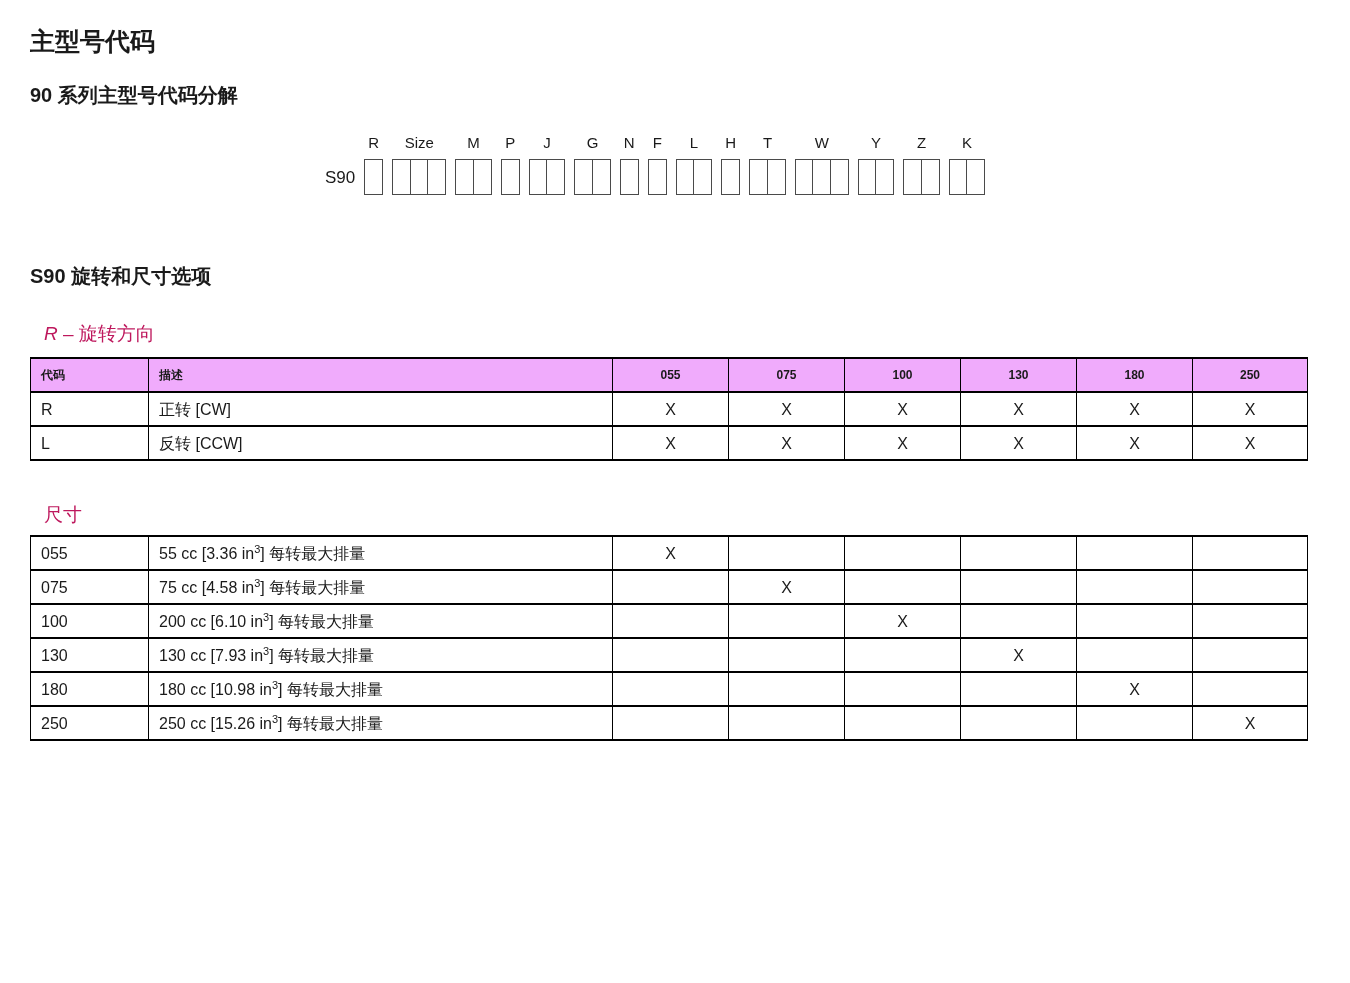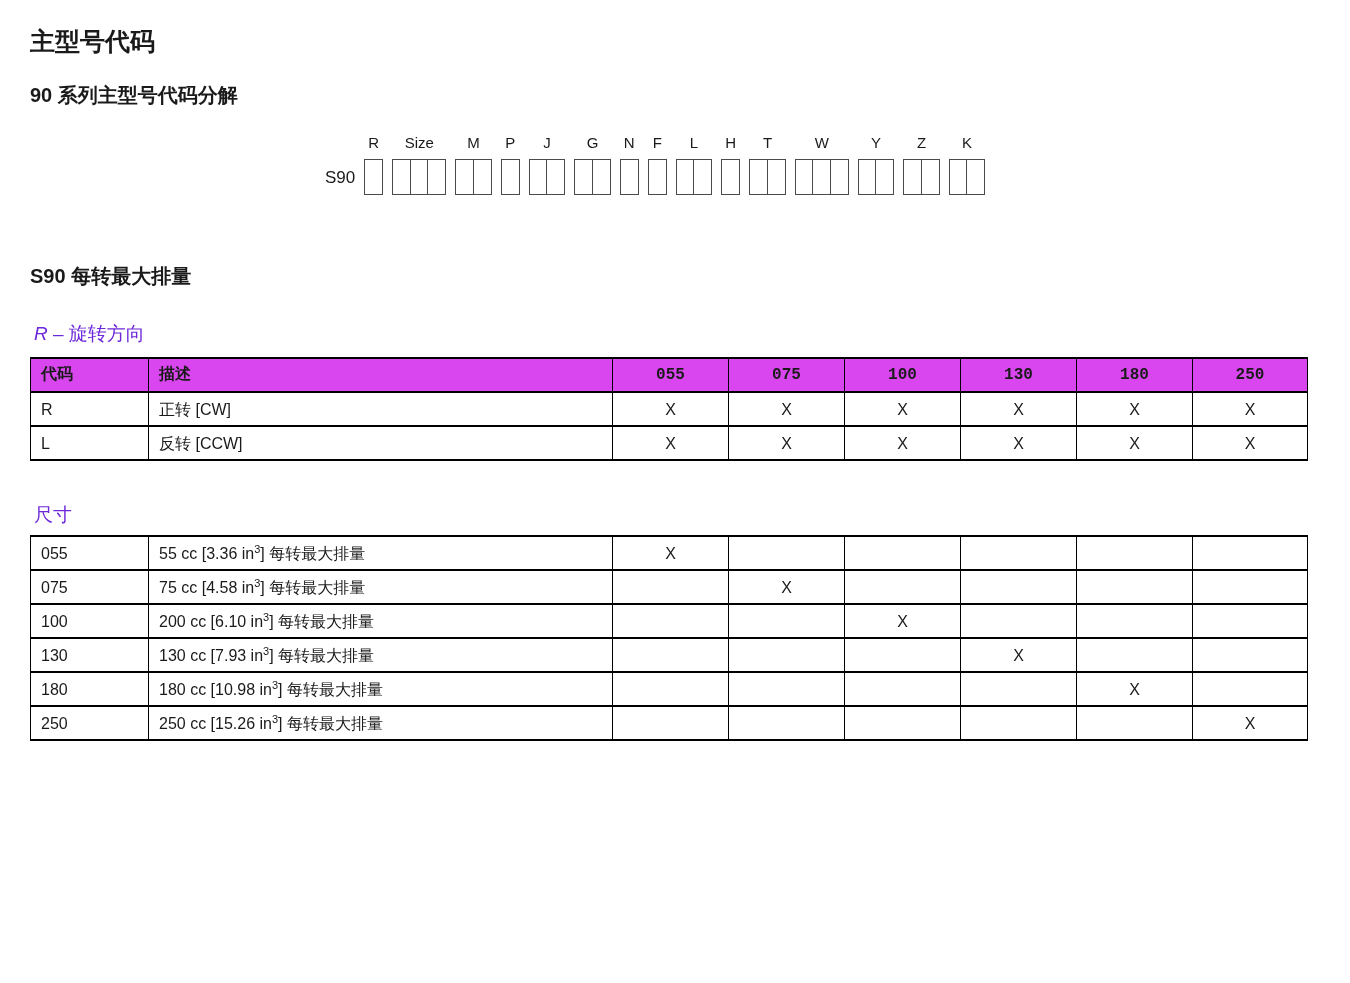--- a/index.html
+++ b/index.html
@@ -51,22 +51,22 @@
   .dbox + .dbox { margin-left: -1.5px; }
 
   .section-heading {
     font-size: 20px;
     font-weight: 700;
     margin: 70px 0 0 0;
     line-height: 1.1;
   }
   .sub-label {
     font-size: 19px;
-    margin: 36px 0 0 4px;
-    color: #6d28d9;
+    margin: 36px 0 0 14px;
+    color: #be185d;
     line-height: 1.15;
   }
   .sub-label .it { font-style: italic; }
 
   table {
     border-collapse: collapse;
     table-layout: fixed;
     width: 1277px;
   }
   .t1 { margin-top: 13px; }
@@ -77,24 +77,23 @@
     border-bottom-width: 2px;
     height: 34px;
     vertical-align: middle;
     padding: 0;
     font-size: 16px;
     line-height: 1.2;
     overflow: hidden;
     white-space: nowrap;
   }
   th {
-    background: #d946ef;
+    background: #f0abfc;
     font-weight: 700;
-    font-size: 16px;
-    font-family: Liberation Mono, monospace;
+    font-size: 12px;
   }
   .left { text-align: left; padding: 0 8px 0 10px; }
   .center { text-align: center; }
   .mark { text-align: center; font-size: 16px; }
   .desc sup { font-size: 11px; line-height: 0; }
 </style>
 </head>
 <body>
 
 <div class="page">
@@ -203,21 +202,21 @@
       <div class="dgroup">
         <div class="dlabel">K</div>
         <div class="dboxes">
             <div class="dbox"></div>
             <div class="dbox"></div>
           </div>
       </div>
     </div>
   </div>
 
-  <h2 class="section-heading">S90 每转最大排量</h2>
+  <h2 class="section-heading">S90 旋转和尺寸选项</h2>
 
   <div class="sub-label"><span class="it">R</span><span> – 旋转方向</span></div>
 
   <table class="t1">
     <colgroup>
       <col style="width:118px">
         <col style="width:464px">
         <col style="width:116px">
         <col style="width:116px">
         <col style="width:116px">

